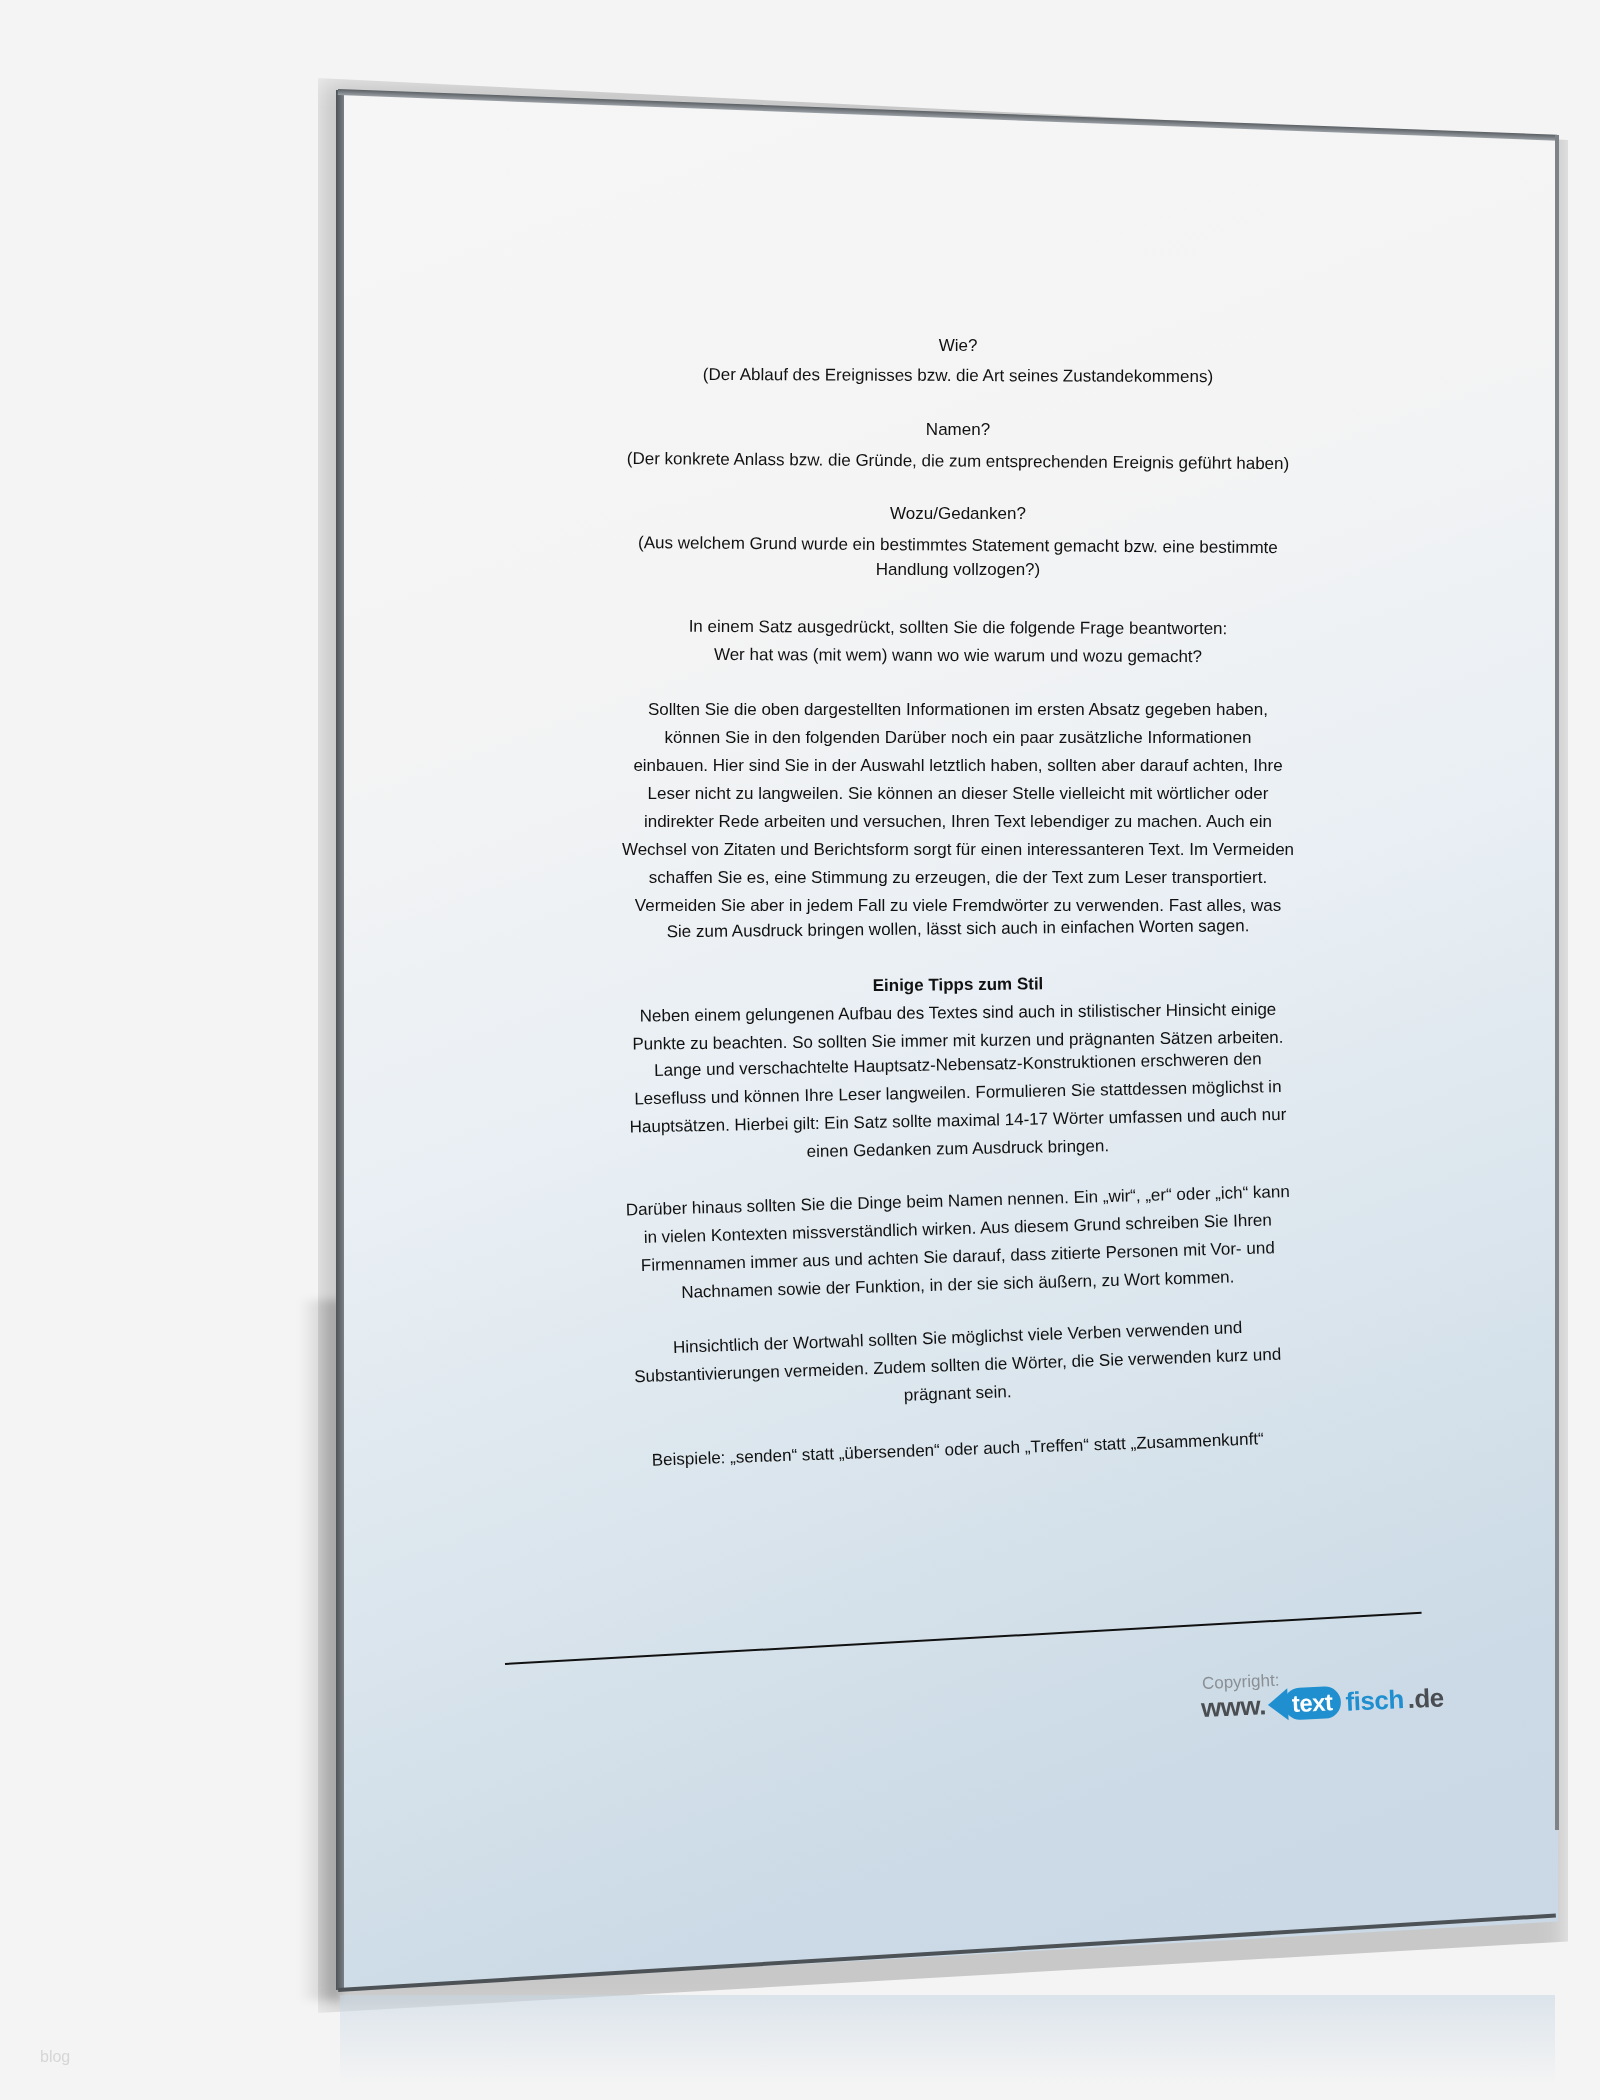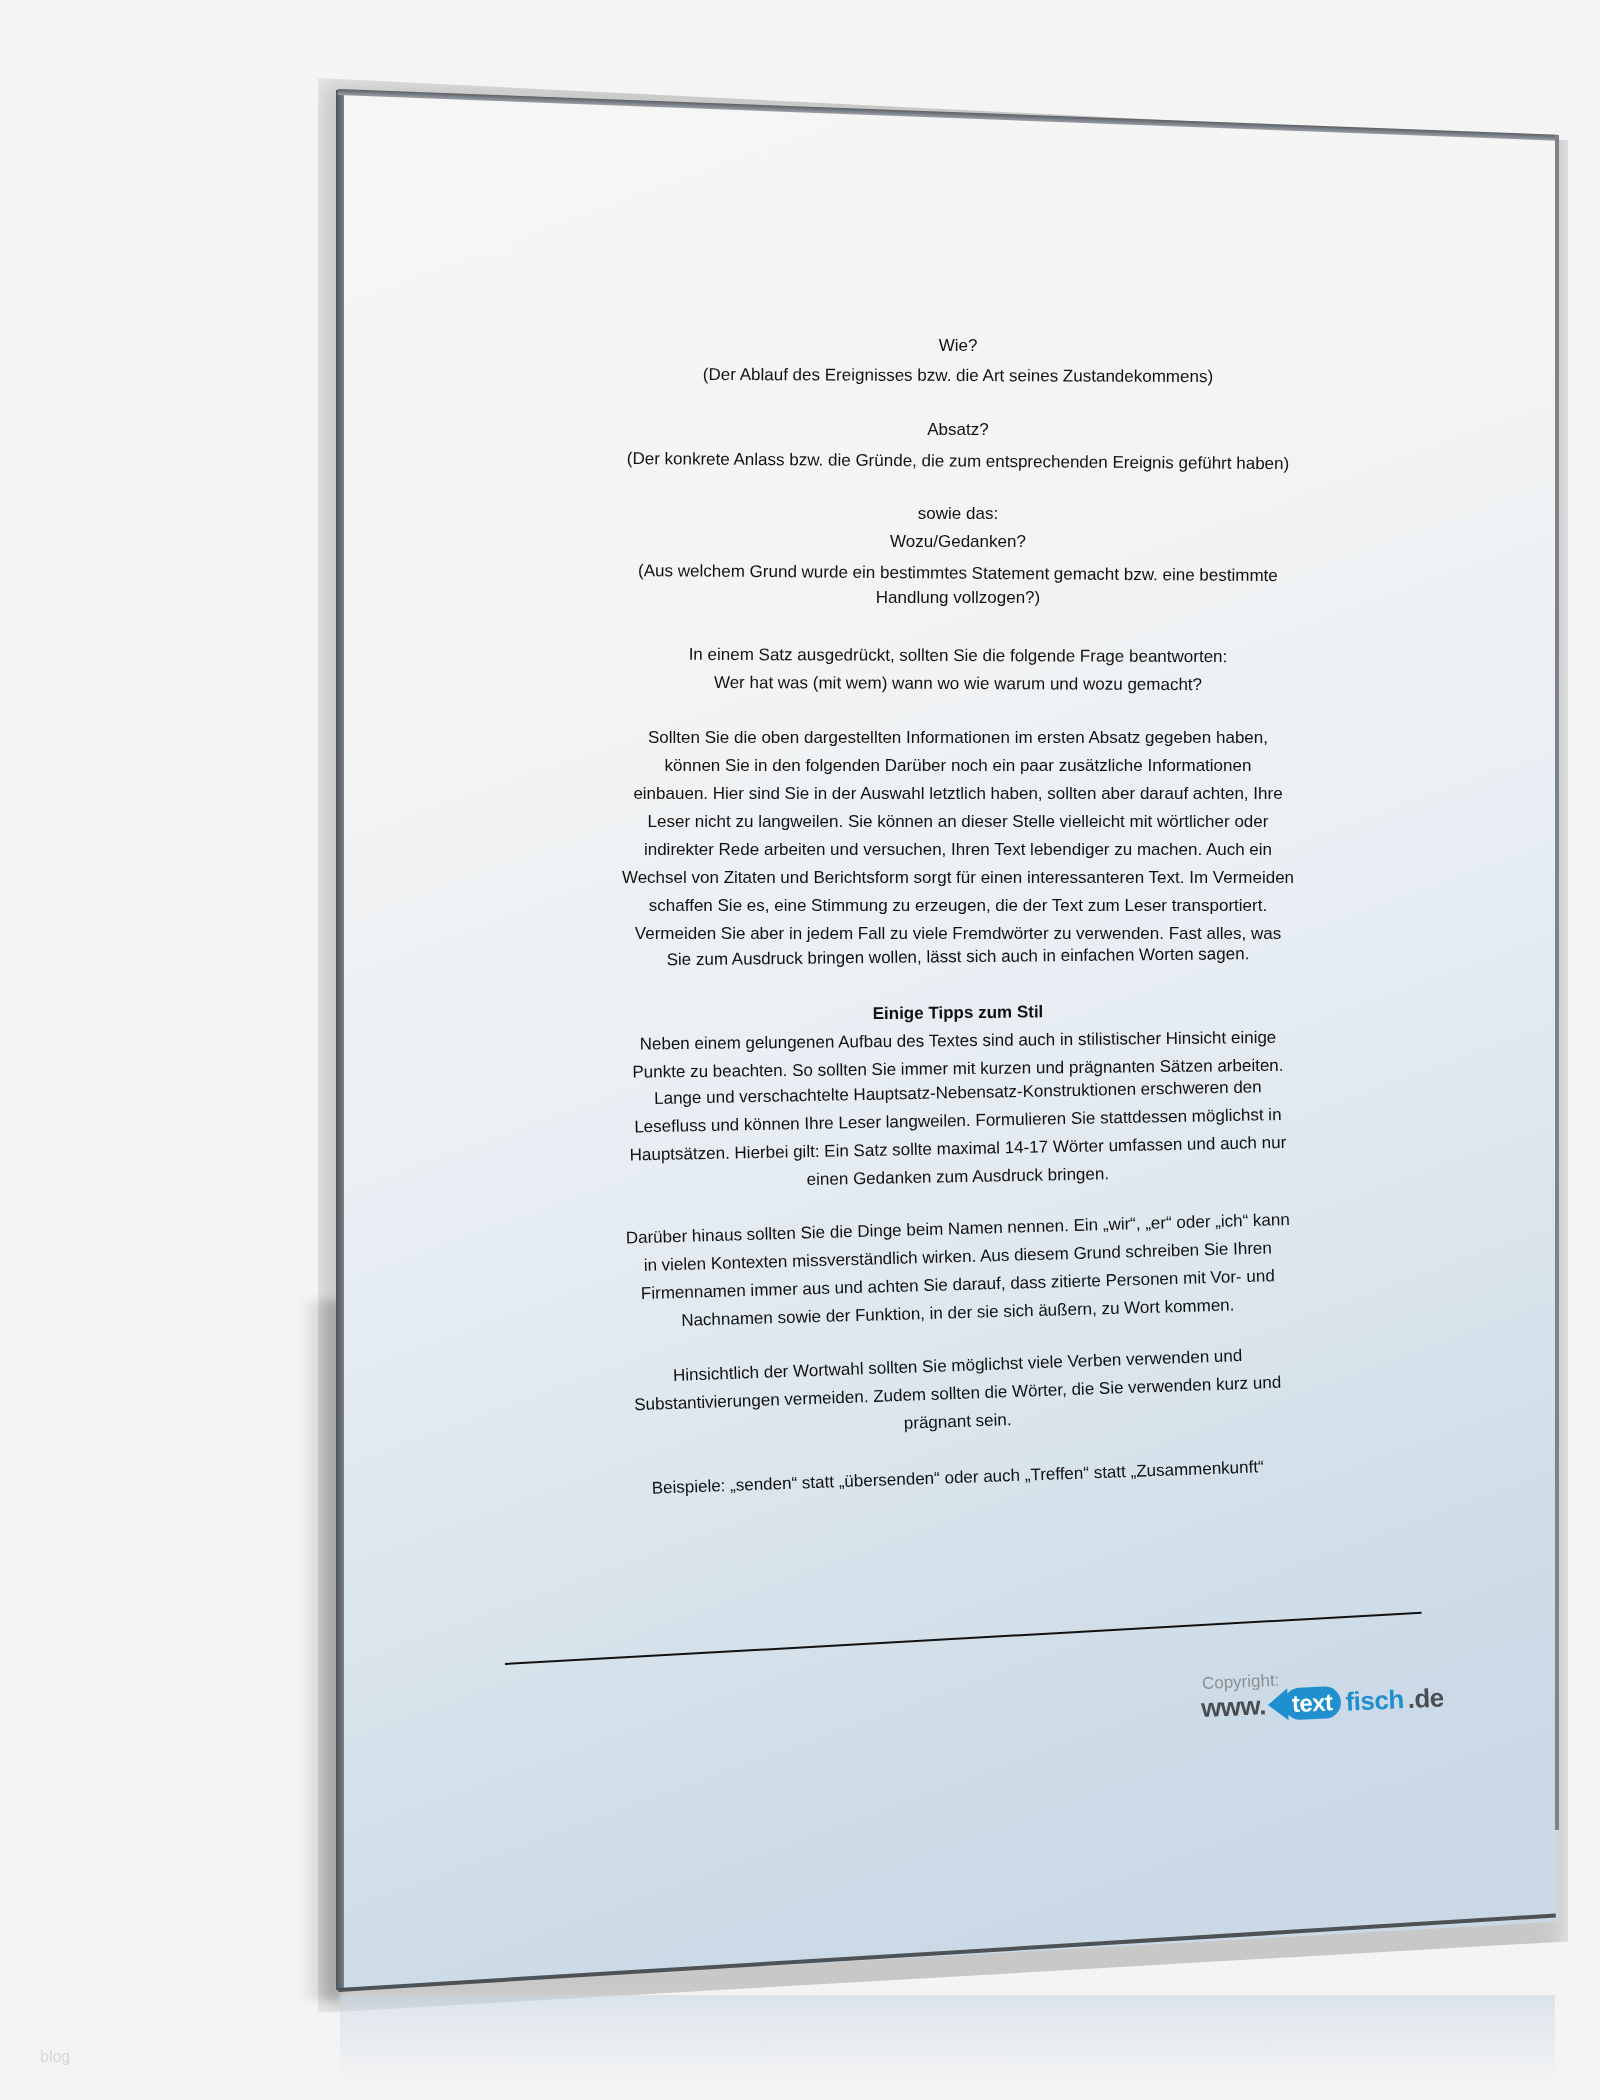--- a/index.html
+++ b/index.html
@@ -200,26 +200,25 @@
   <div class="reflection"></div>
 
   <div class="content">
 
     <div class="block">
       <span class="line t0">Wie?</span>
       <span class="line t1">(Der Ablauf des Ereignisses bzw. die Art seines Zustandekommens)</span>
     </div>
 
     <div class="block">
-      <span class="line t0">Absatz?</span>
+      <span class="line t0">Namen?</span>
       <span class="line t2">(Der konkrete Anlass bzw. die Gründe, die zum entsprechenden Ereignis geführt haben)</span>
     </div>
 
     <div class="block">
-      <span class="line t0">sowie das:</span>
       <span class="line t0">Wozu/Gedanken?</span>
       <span class="line t2">(Aus welchem Grund wurde ein bestimmtes Statement gemacht bzw. eine bestimmte</span>
       <span class="line t0">Handlung vollzogen?)</span>
     </div>
 
     <div class="block">
       <span class="line t1">In einem Satz ausgedrückt, sollten Sie die folgende Frage beantworten:</span>
       <span class="line t1">Wer hat was (mit wem) wann wo wie warum und wozu gemacht?</span>
     </div>
 

